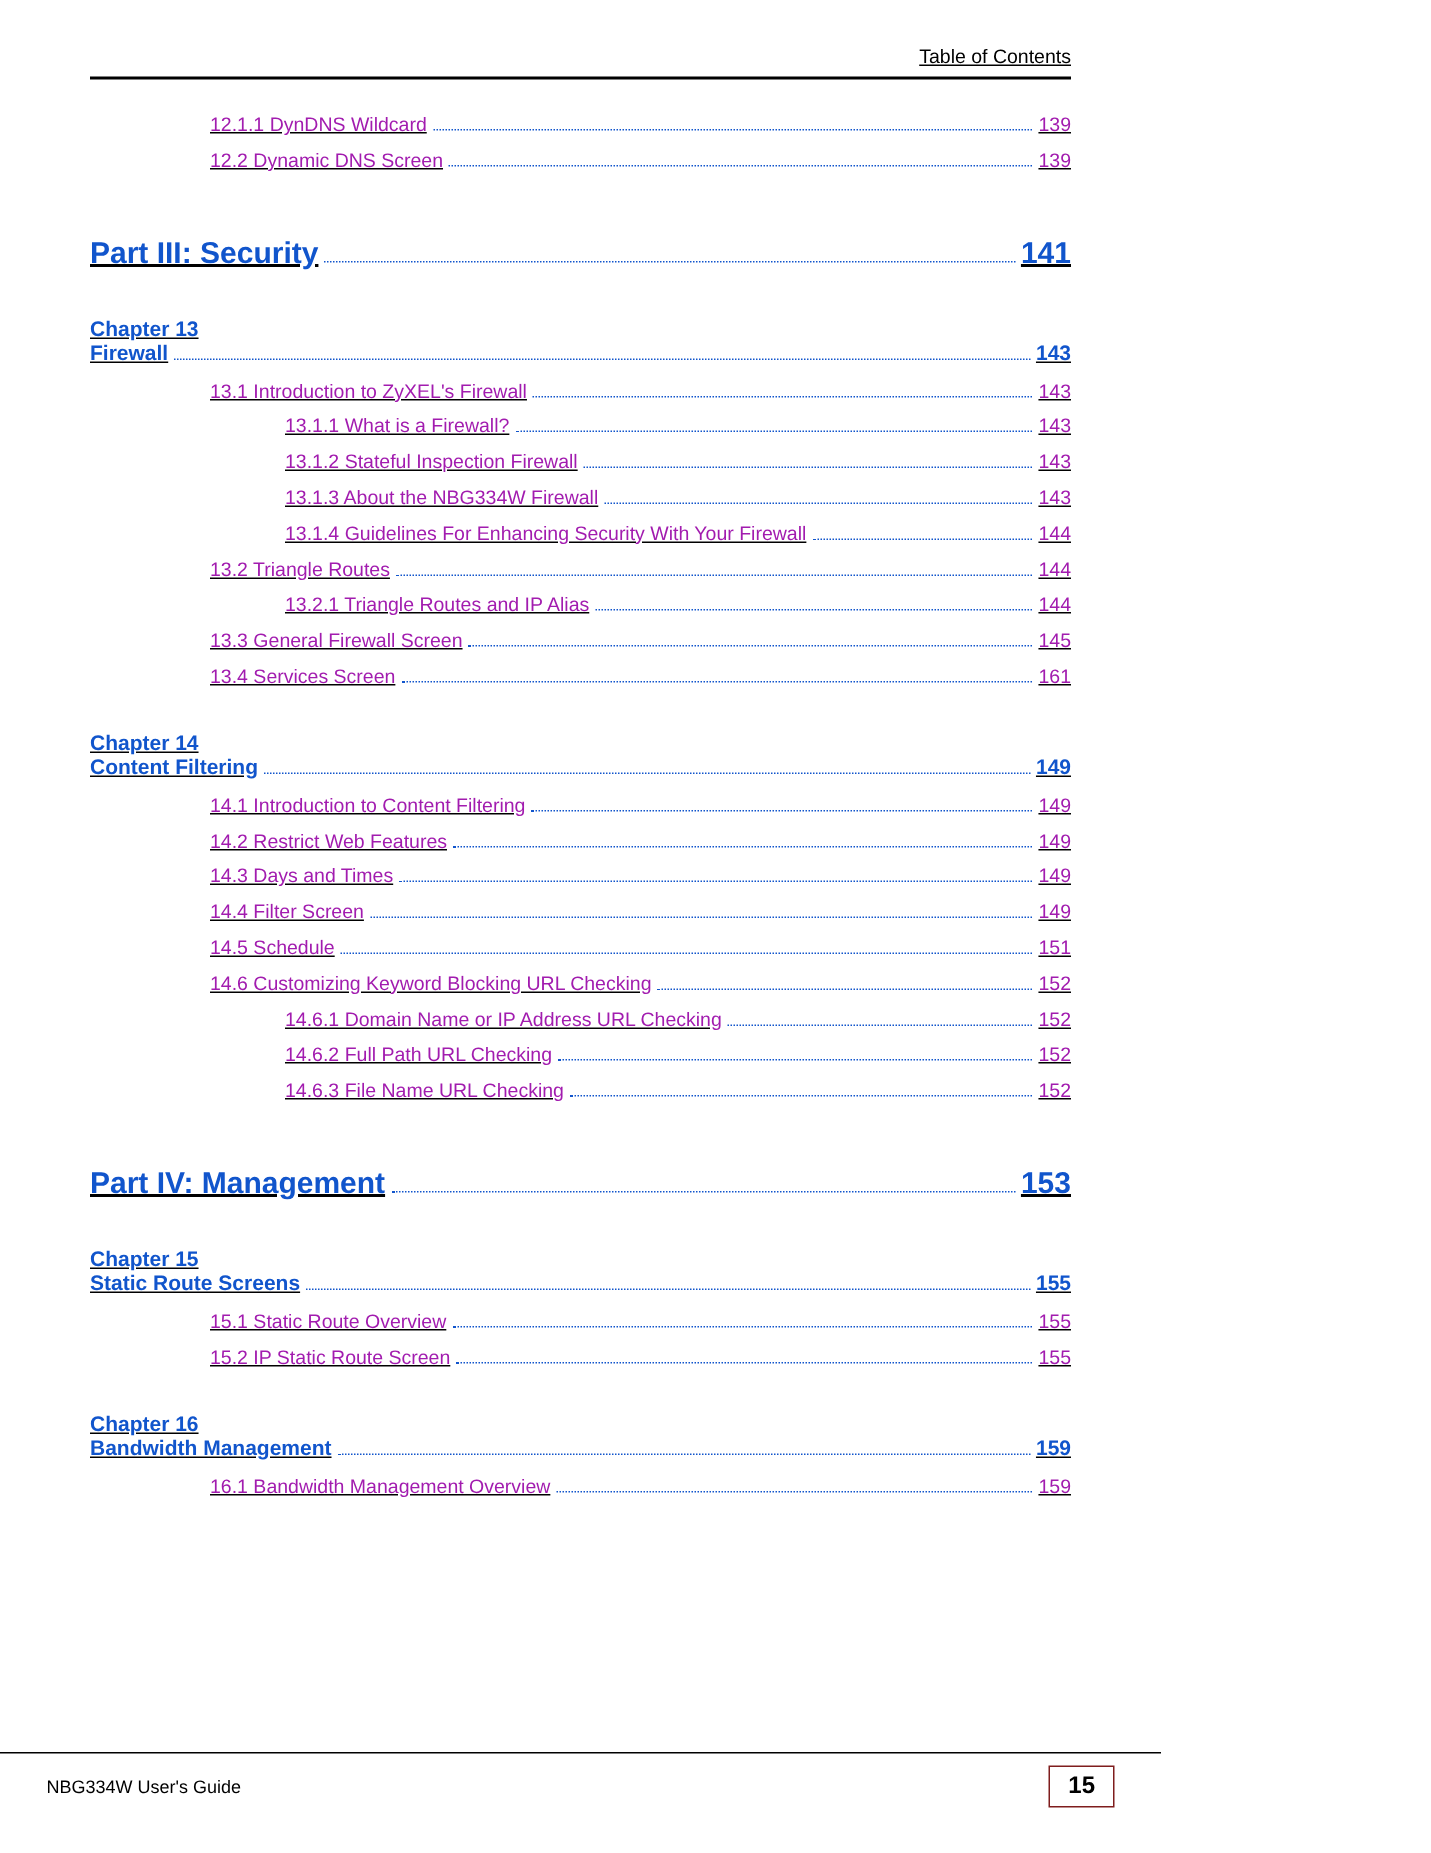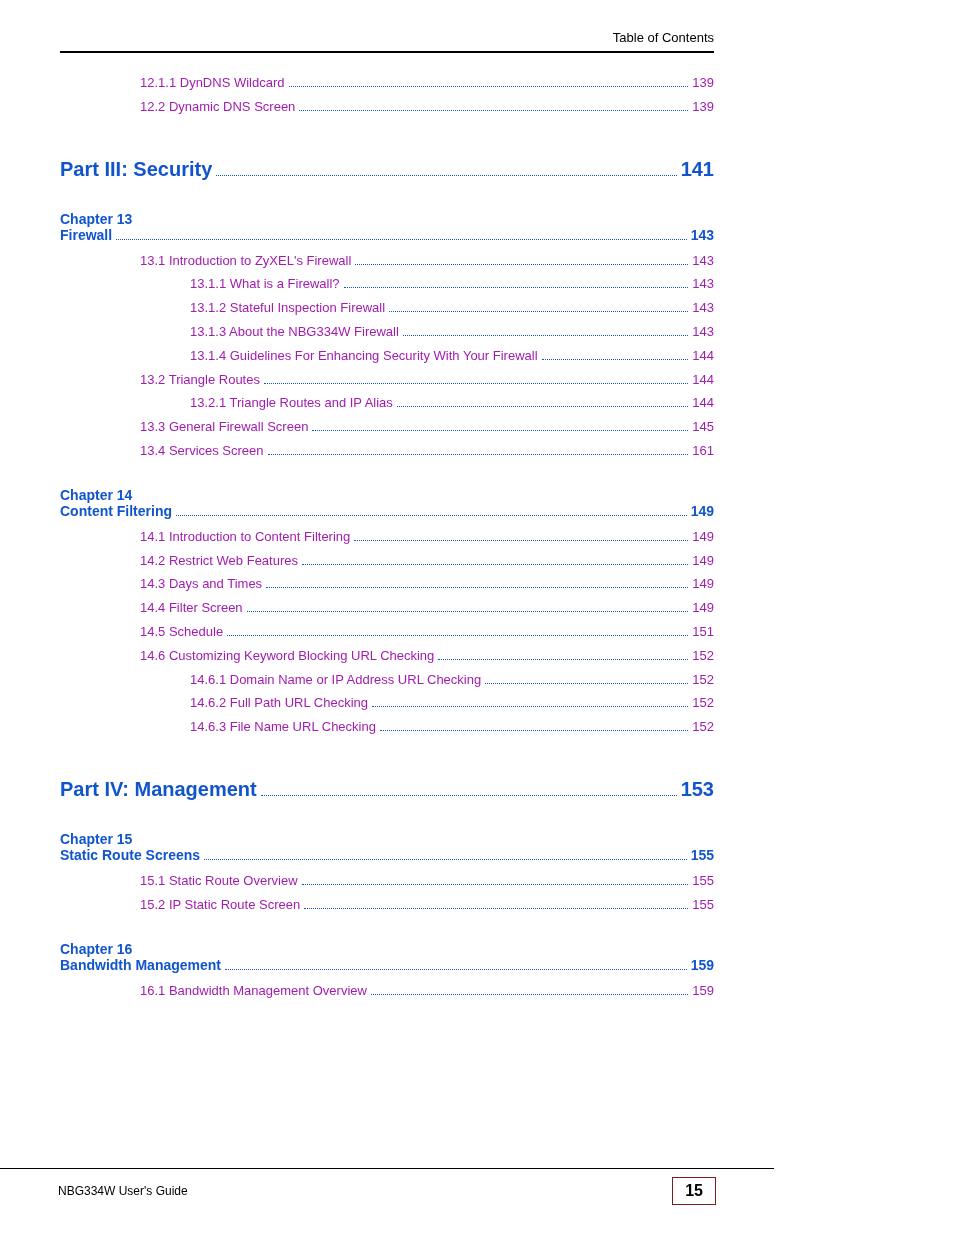--- a/index.html
+++ b/index.html
@@ -11,20 +11,21 @@
       width: 954px;
       min-height: 1235px;
       position: relative;
     }
 
     .page-container {
       width: 774px;
       min-height: 1235px;
       padding: 30px 60px 60px 60px;
       position: relative;
+      text-decoration: underline;
     }
 
     .header-bar {
       display: flex;
       justify-content: flex-end;
       border-bottom: 2px solid #000;
       padding-bottom: 6px;
       margin-bottom: 20px;
     }
 
@@ -125,21 +126,21 @@
     }
 
     .footer {
       position: absolute;
       bottom: 30px;
       left: 0;
       right: 0;
       display: flex;
       justify-content: space-between;
       align-items: center;
-      padding: 0 58px;
+      padding: 0 31px;
       border-top: 1px solid #000;
       padding-top: 8px;
     }
 
     .footer-left {
       font-size: 12px;
       color: #000;
     }
 
     .footer-right {

